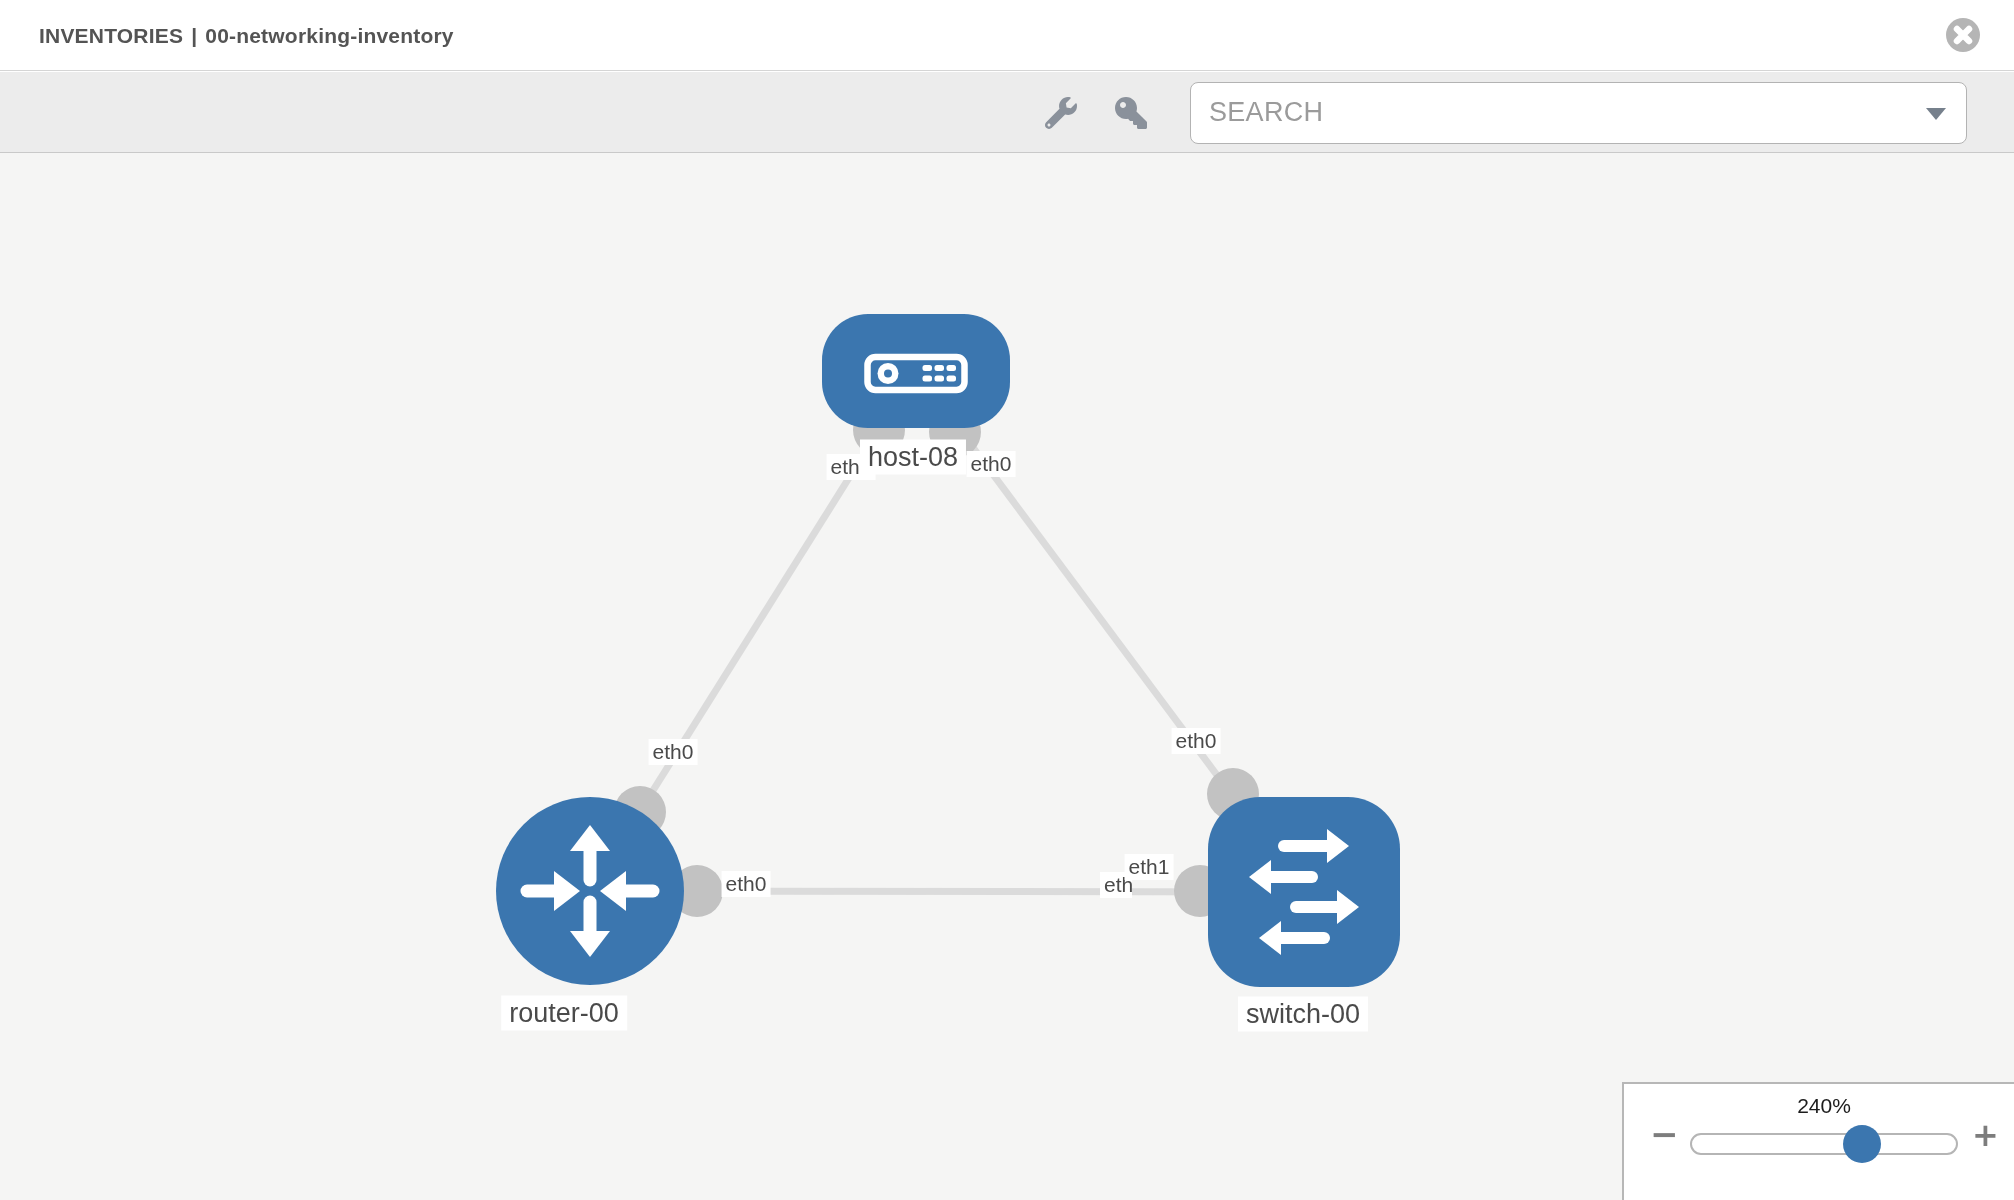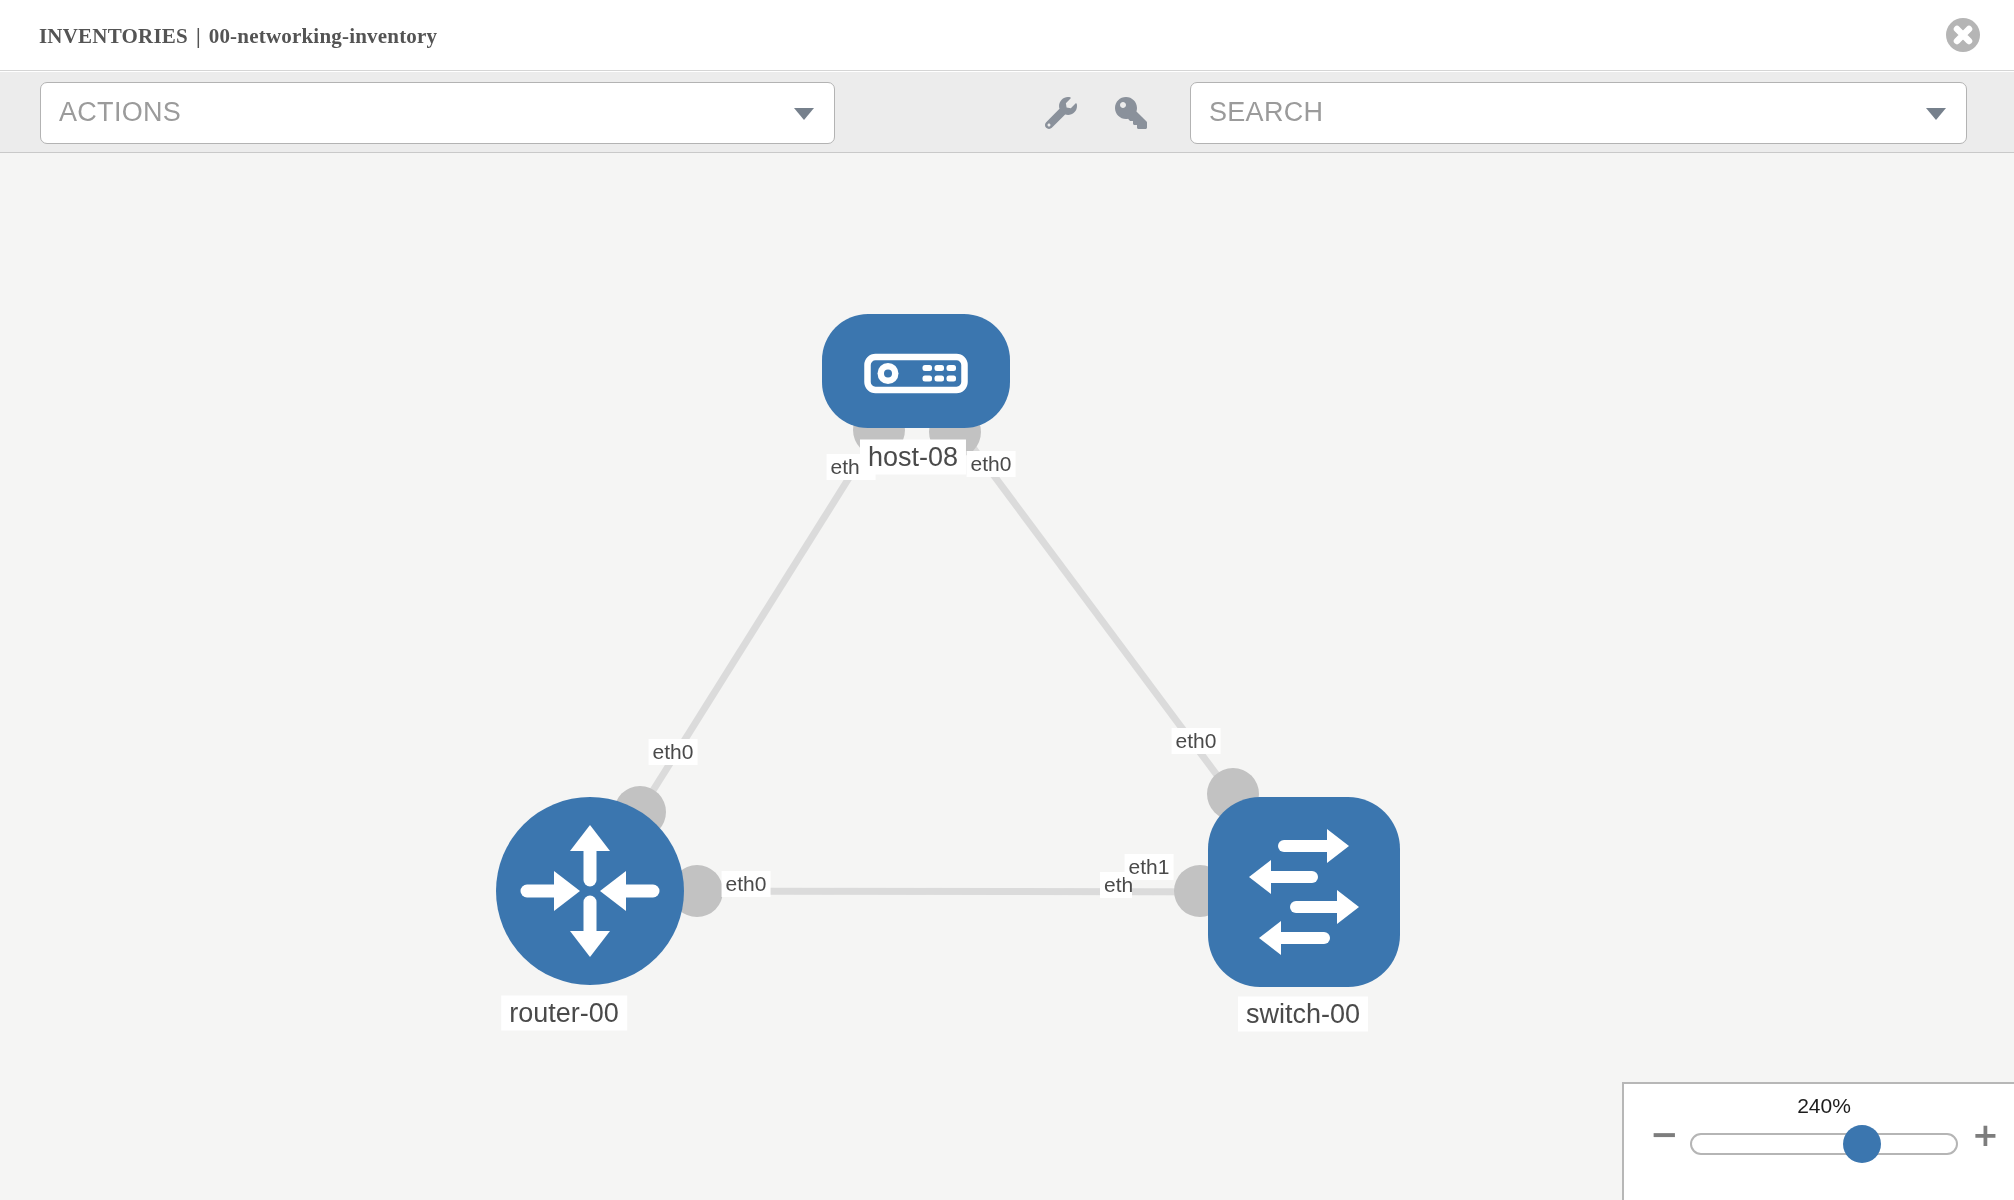--- a/index.html
+++ b/index.html
@@ -4,36 +4,36 @@
 <style>
   * { margin:0; padding:0; box-sizing:border-box; }
   html,body { width:2014px; height:1200px; overflow:hidden;
     font-family:"Liberation Sans","DejaVu Sans",sans-serif; background:#ffffff; position:relative; }
 
   
   .header { position:absolute; left:0; top:0; width:2014px; height:71px; background:#ffffff;
     border-bottom:1px solid #d5d5d5; z-index:5; }
   .page-title { position:absolute; left:39px; top:0; height:71px; line-height:71px;
     font-size:21px; font-weight:bold; color:#545454; letter-spacing:.2px; }
-  .page-title span { margin-right:8px;font-family:Liberation Serif, serif; }
+  .page-title span { margin-right:8px; }
   .page-title span:last-child { margin-right:8px; }
   .close-btn { position:absolute; right:33px; top:17px; width:36px; height:36px; cursor:pointer; }
 
   
   .toolbar { position:absolute; left:0; top:72px; width:2014px; height:81px; background:#ececec;
     border-bottom:1px solid #c9c9c9; z-index:5; }
   .select { position:absolute; top:10px; height:62px; background:#ffffff;
     border:1.5px solid #b3b3b3; border-radius:7px; cursor:pointer; }
   .select .ph { position:absolute; left:18px; top:0; line-height:59px; font-size:27px;
     color:#9b9b9b; letter-spacing:.3px; }
   .caret { position:absolute; right:20px; top:25px; width:0; height:0;
     border-left:10px solid transparent; border-right:10px solid transparent;
     border-top:12px solid #76808c; }
   .select-actions { left:40px;  width:795px; }
-  .select-search  { left:1190px; width:777px; }
+  .select-search  { left:1190px; width:777px;border-radius:8px; }
   .tool-icons { position:absolute; left:1045px; top:0; height:81px; display:flex;
     align-items:center; gap:38px; }
   .tool-icons span { display:inline-block; width:32px; height:32px; cursor:pointer; }
 
   
   .canvas-bg { position:absolute; left:0; top:153px; width:2014px; height:1047px;
     background:#f5f5f4; z-index:0; }
   #topo { position:absolute; left:0; top:0; width:2014px; height:1200px; z-index:1; }
   #labels { position:absolute; left:0; top:0; width:2014px; height:1200px; z-index:2;
     pointer-events:none; }
@@ -66,24 +66,20 @@
   </div>
   <div class="close-btn">
     <svg width="36" height="36" viewBox="0 0 36 36">
       <circle cx="18" cy="18" r="17" fill="#b5b5b5"></circle>
       <path d="M12 12 L24 24 M24 12 L12 24" stroke="#ffffff" stroke-width="6.5" stroke-linecap="round"></path>
     </svg>
   </div>
 </div>
 
 <div class="toolbar">
-  <div class="select select-actions">
-    <span class="ph">ACTIONS</span>
-    <span class="caret"></span>
-  </div>
   <div class="tool-icons">
     <span>
       <svg width="32" height="32" viewBox="0 0 512 512">
         <path fill="#8a919b" d="M507.7 109.1c-2.2-9-13.5-12.1-20.1-5.5l-74.4 74.4-67.9-11.3-11.3-67.9 74.4-74.4c6.6-6.6 3.4-17.9-5.7-20.2-47.4-11.7-99.6.9-136.6 37.9-39.6 39.6-50.5 97.1-34 147.2L18.7 402.8c-25 25-25 65.5 0 90.5s65.5 25 90.5 0l213.2-213.2c50.1 16.7 107.5 5.7 147.4-34.2 37.1-37.1 49.7-89.3 37.9-136.8zM64 472c-13.2 0-24-10.7-24-24 0-13.3 10.7-24 24-24s24 10.7 24 24c0 13.3-10.8 24-24 24z"></path>
       </svg>
     </span>
     <span>
       <svg width="32" height="32" viewBox="0 0 512 512">
         <g transform="scale(-1,1) translate(-512,0)">
           <path fill="#8a919b" d="M512 176C512 273.2 433.2 352 336 352c-11.2 0-22.2-1.1-32.8-3.1l-24 27A24 24 0 0 1 261.2 384H224v40c0 13.3-10.7 24-24 24h-40v40c0 13.3-10.7 24-24 24H24c-13.3 0-24-10.7-24-24v-78.1c0-6.4 2.5-12.5 7-17L168.8 231.1C163.1 213.8 160 195.3 160 176 160 78.8 238.8 0 336 0 433.5 0 512 78.5 512 176zM336 128c0 26.5 21.5 48 48 48s48-21.5 48-48-21.5-48-48-48-48 21.5-48 48z"></path>

